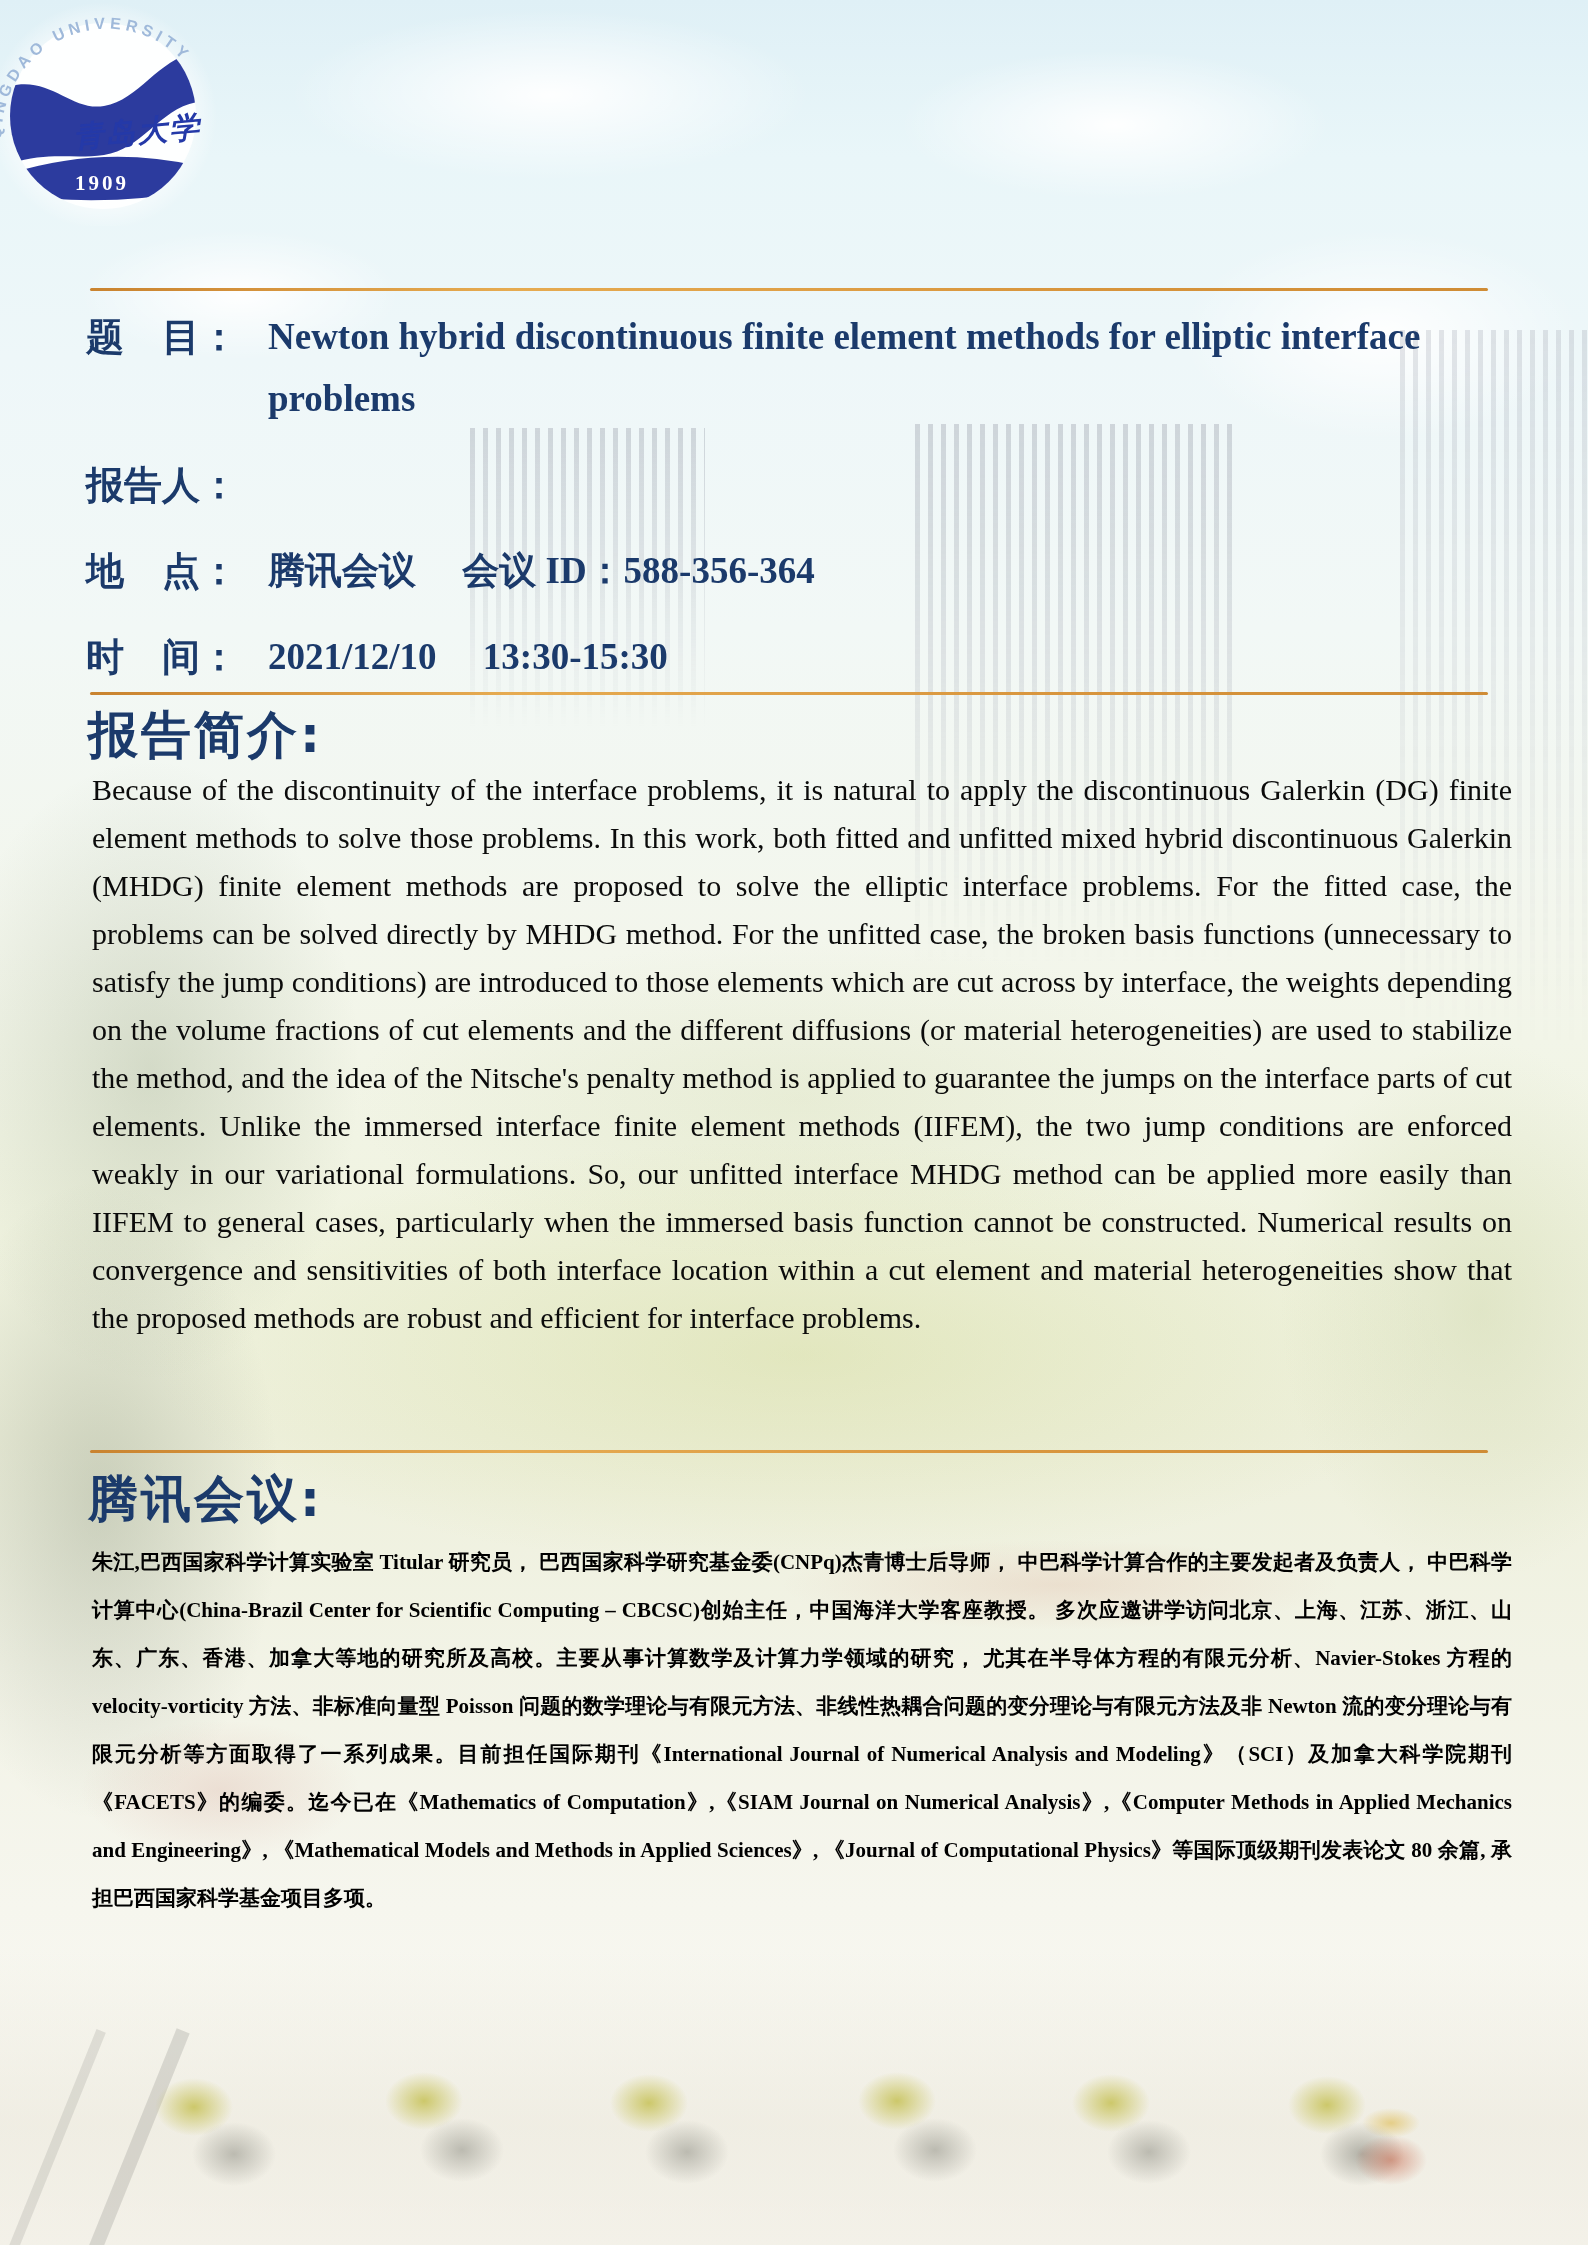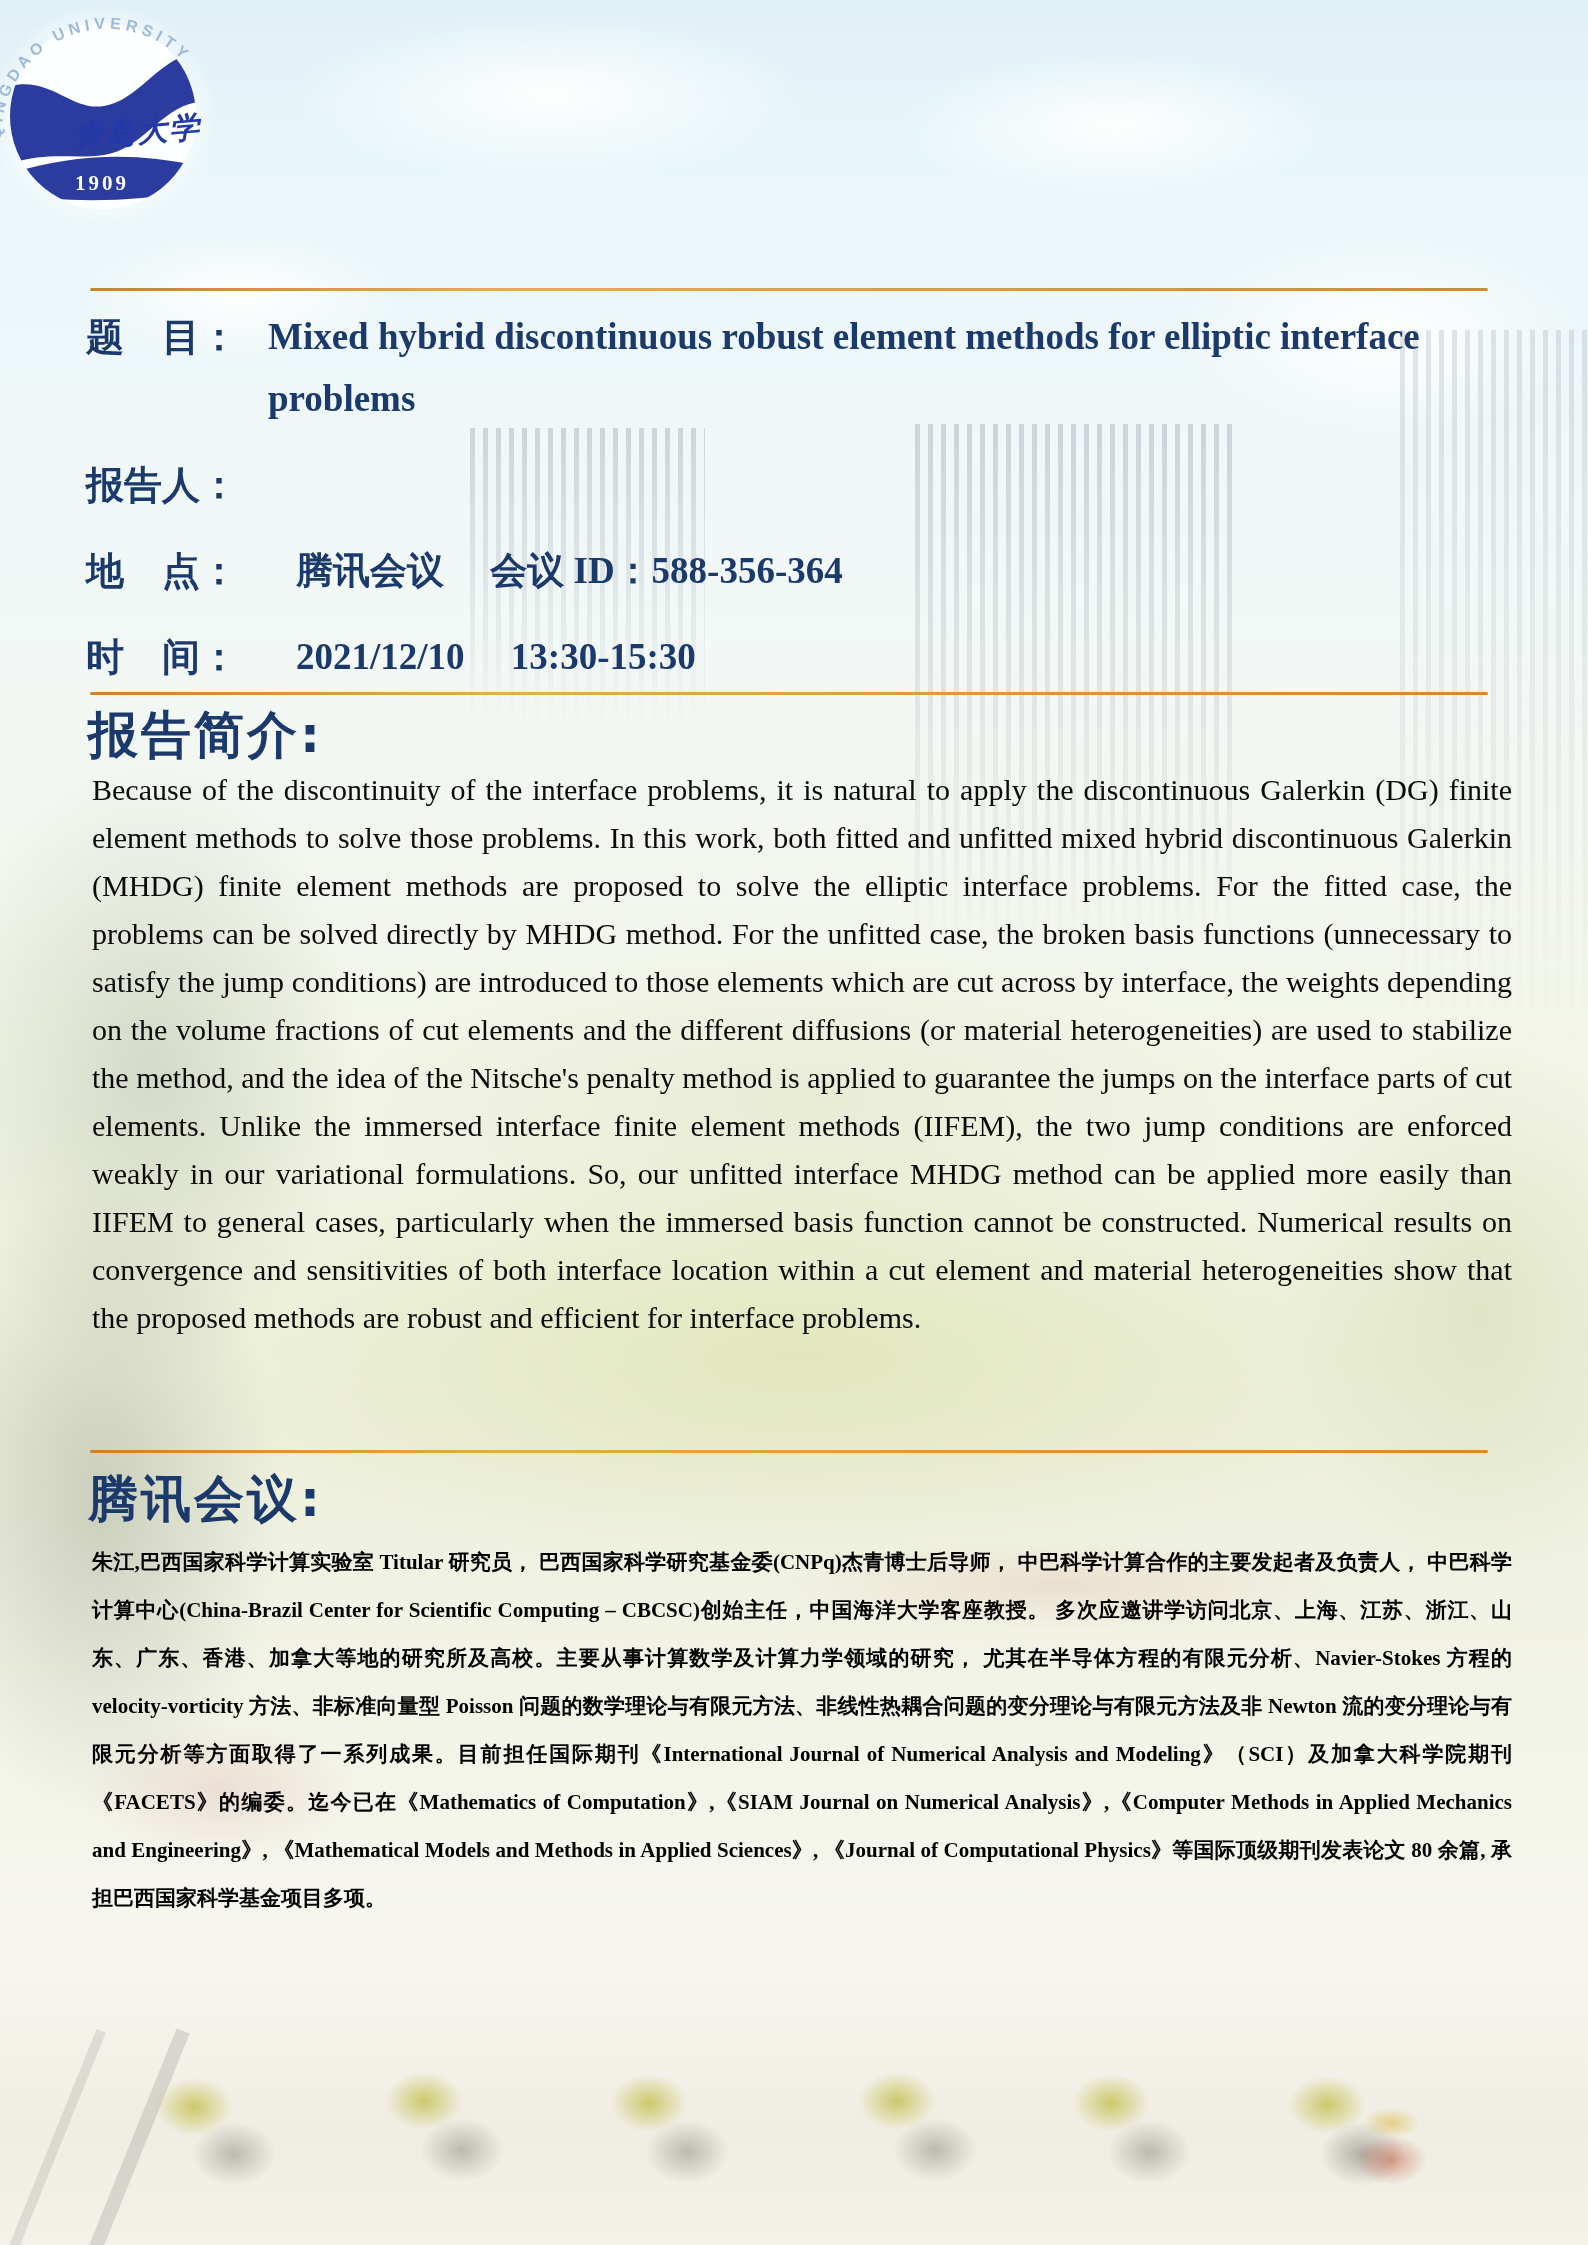--- a/index.html
+++ b/index.html
@@ -43,21 +43,21 @@
     position:absolute;left:90px;width:1398px;height:3px;
     background:linear-gradient(90deg,#c9832f,#e6ab51 30%,#d8953d 70%,#cf8c35);
     border-radius:2px;
   }
   .rule1{top:288px;}
   .rule2{top:692px;}
   .rule3{top:1450px;}
   
   .fields{position:absolute;left:86px;top:306px;width:1424px;}
   .frow{display:flex;align-items:flex-start;}
-  .frow + .frow{margin-top:24px;gap:28px;}
+  .frow + .frow{margin-top:24px;}
   .flabel{
     flex:none;width:182px;
     font-size:38px;line-height:62px;font-weight:700;color:#1b3a6b;
     font-family:"DejaVu Sans",sans-serif;
   }
   .fvalue{
     flex:1;
     font-size:37px;line-height:62px;font-weight:700;color:#1b3a6b;
     font-family:"Liberation Serif",serif;
   }
@@ -148,21 +148,21 @@
       </text>
     </svg>
   </div>
 
 
   <div class="rule rule1"></div>
 
   <div class="fields">
     <div class="frow">
       <span class="flabel">题　目：</span>
-      <span class="fvalue">Mixed hybrid discontinuous robust element methods for elliptic interface problems</span>
+      <span class="fvalue">Newton hybrid discontinuous finite element methods for elliptic interface problems</span>
     </div>
     <div class="frow">
       <span class="flabel">报告人：</span>
     </div>
     <div class="frow">
       <span class="flabel">地　点：</span>
       <span class="fvalue">腾讯会议　 会议 ID：588-356-364</span>
     </div>
     <div class="frow">
       <span class="flabel">时　间：</span>

